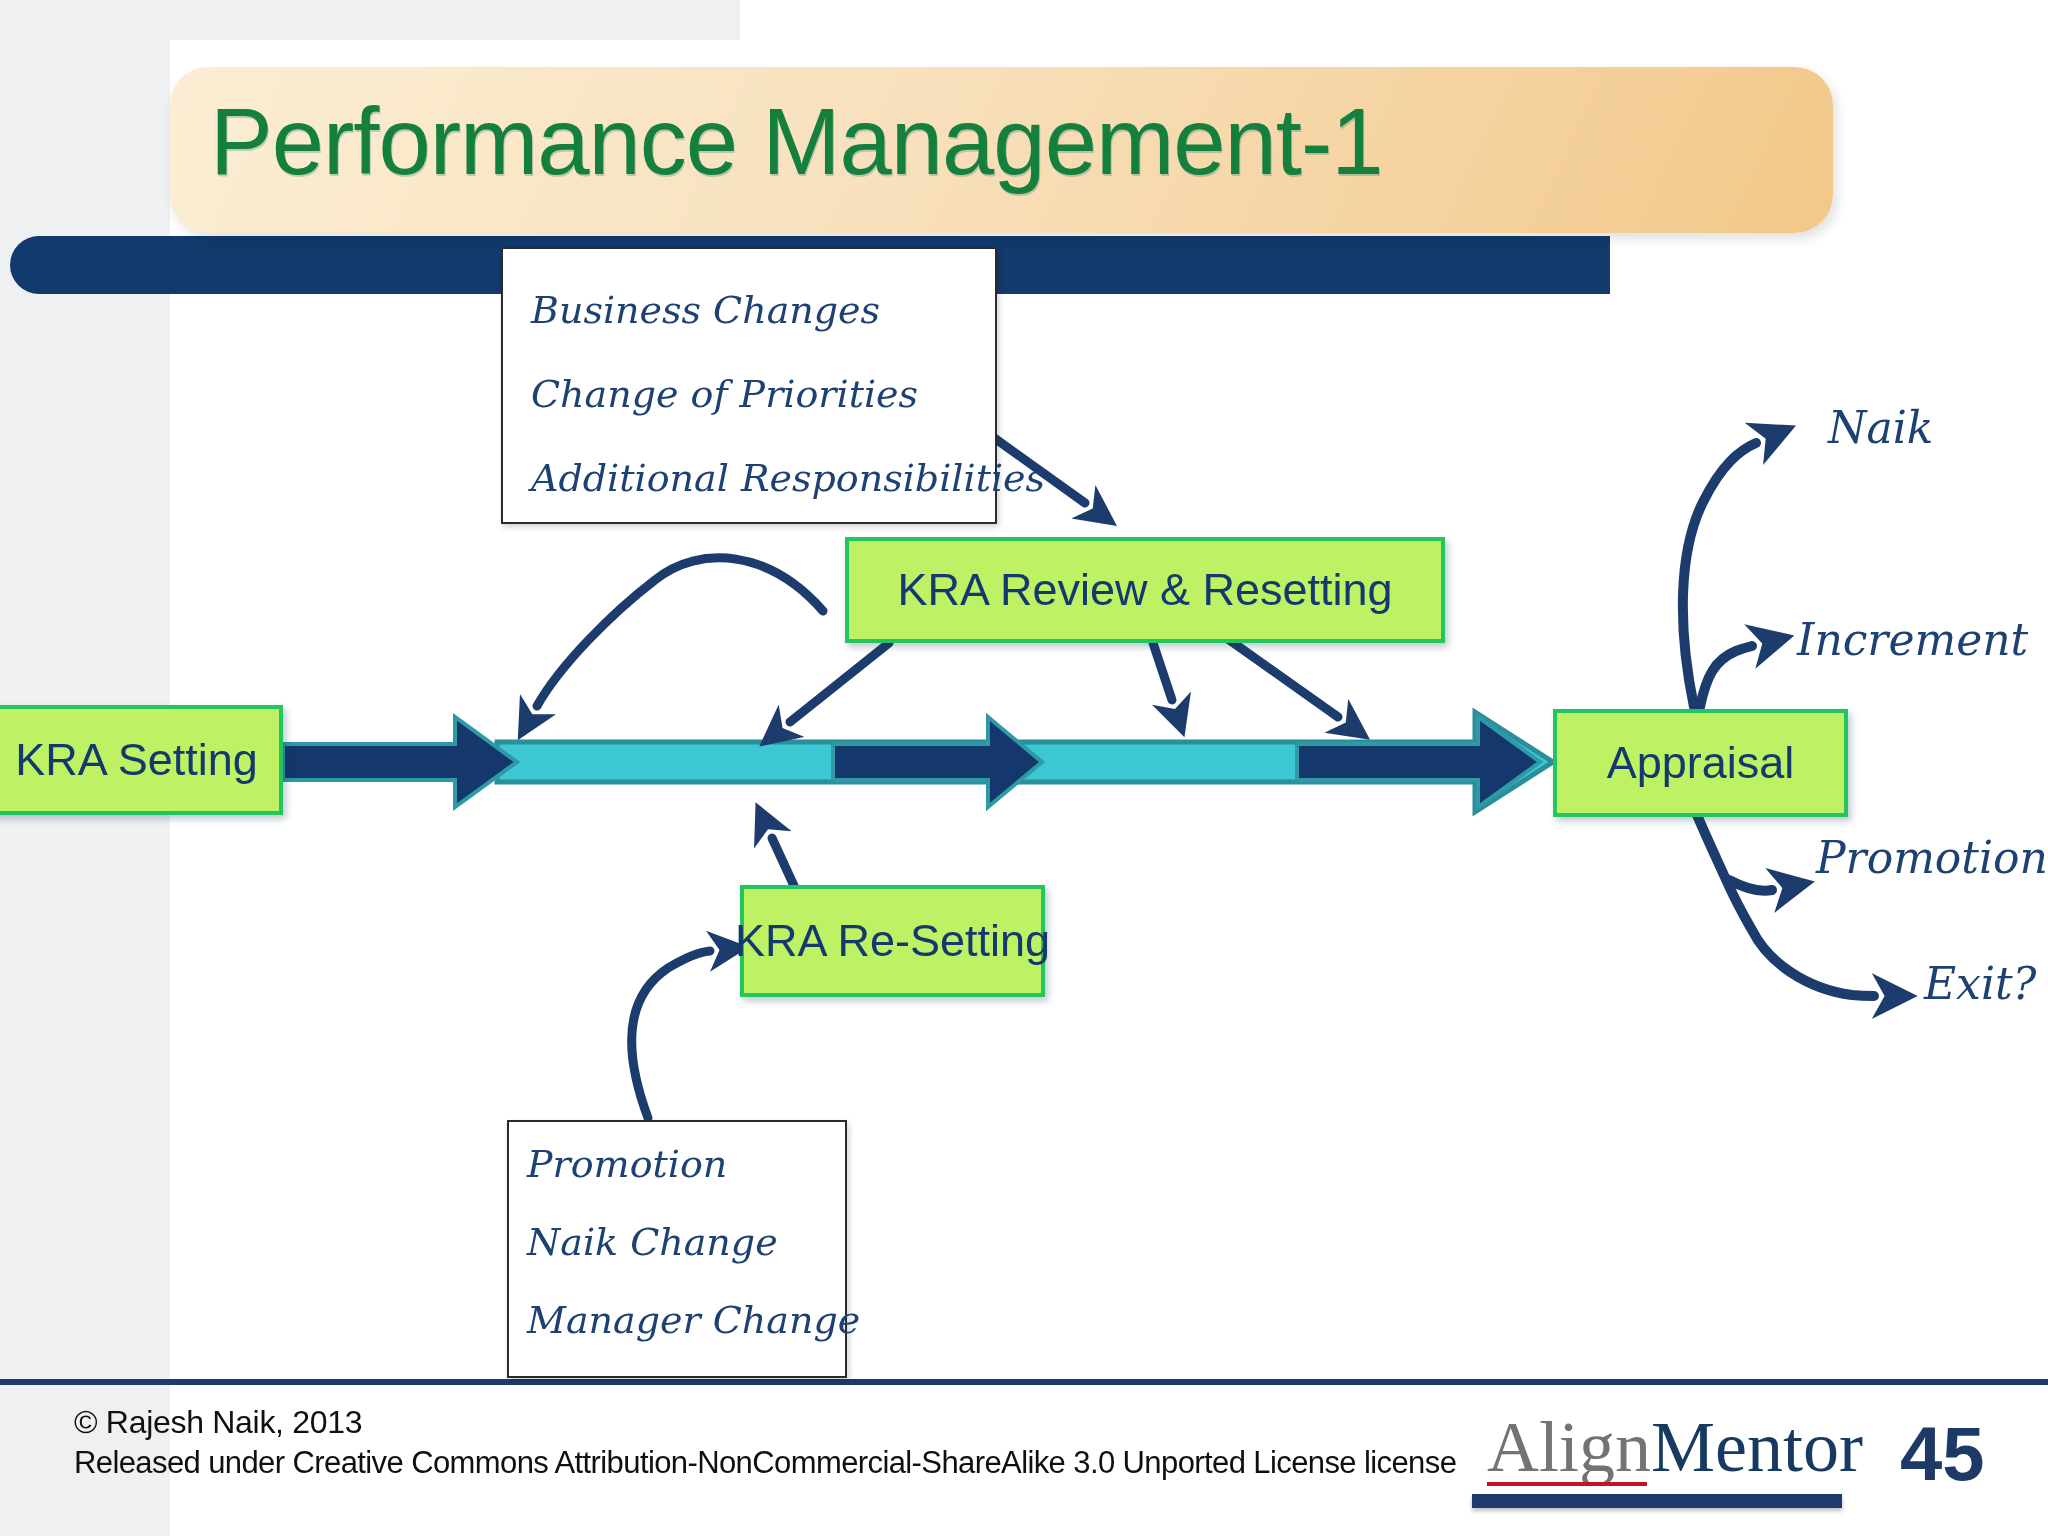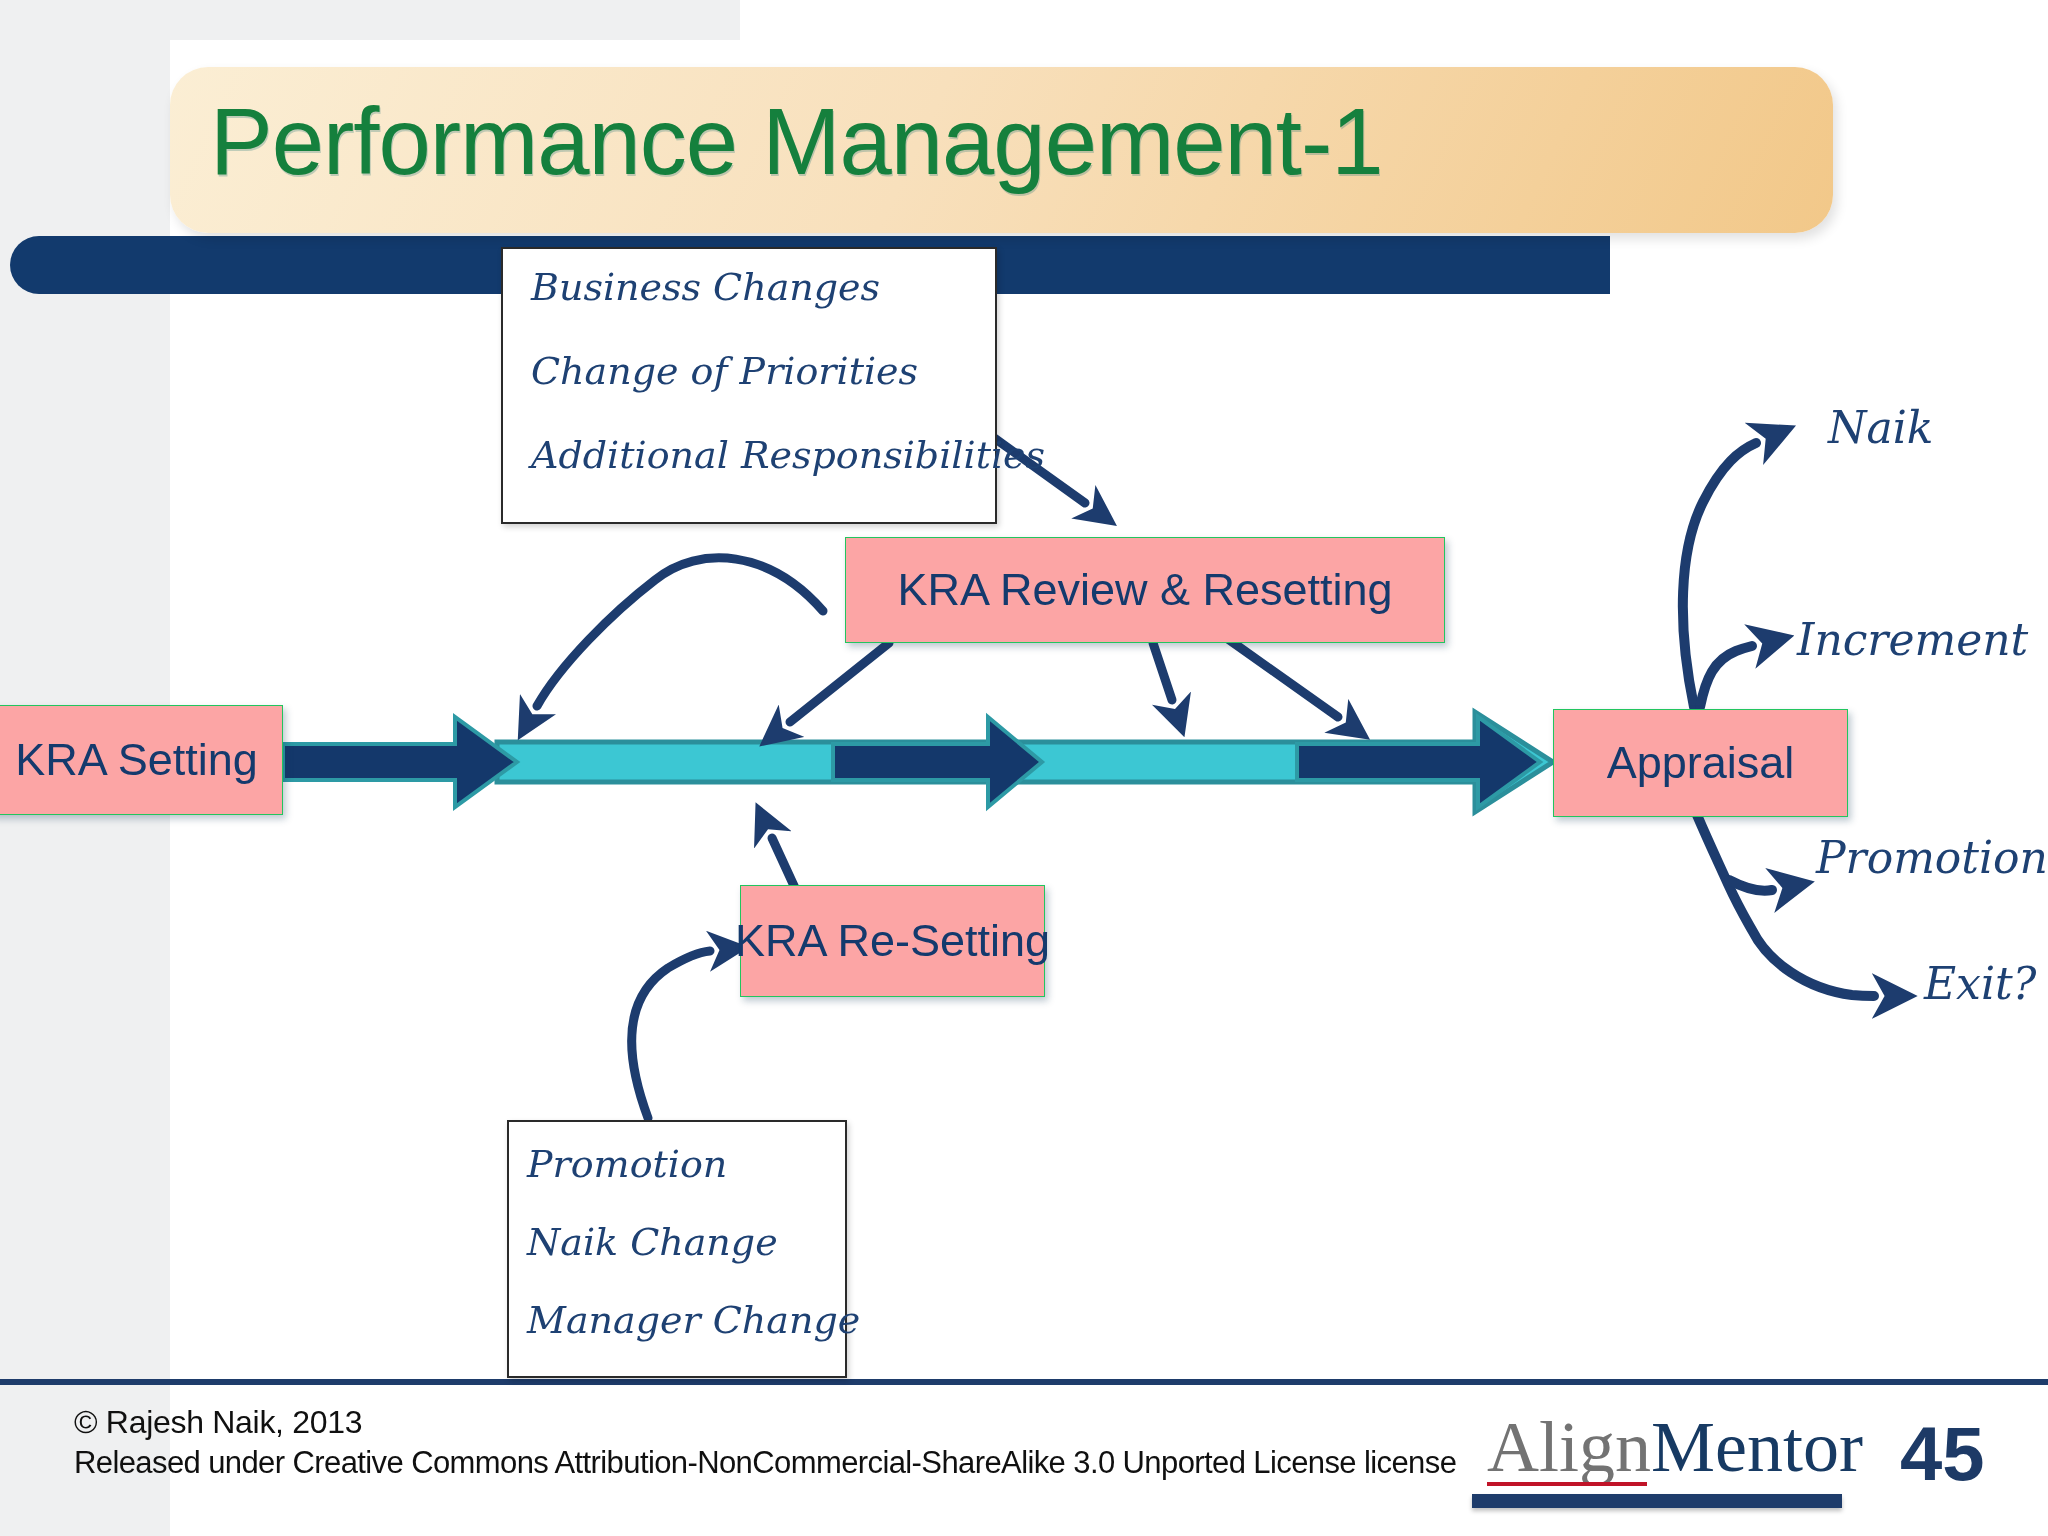--- a/index.html
+++ b/index.html
@@ -18,32 +18,32 @@
     background:linear-gradient(115deg,#fbeed4 0%,#f8dfba 45%,#f2c audiencia 100%);
     background:linear-gradient(115deg,#fbeed4 0%,#f8dfba 45%,#f2c librar89 100%);
     background:linear-gradient(115deg,#fbeed4 0%,#f8e0bc 45%,#f2c889 100%);
     box-shadow:4px 6px 12px rgba(0,0,0,.12);z-index:2;}
   #title-text{left:210px;top:88px;width:1580px;height:130px;z-index:3;
     font-size:94px;font-weight:normal;color:#15803d;letter-spacing:-1px;
     text-shadow:1px 2px 0 rgba(15,108,111,.25);white-space:nowrap;}
   
   #diagram-svg{left:0;top:0;width:2048px;height:1536px;z-index:3;}
   
-  .gbox{background:#fca5a5;border:1px solid #22c55e;z-index:4;
+  .gbox{background:#bef264;border:4px solid #22c55e;z-index:4;
     display:flex;align-items:center;justify-content:center;
     box-shadow:3px 4px 7px rgba(20,60,90,.28);box-sizing:border-box;}
   .gbox .lbl{font-size:45px;color:#143a6d;white-space:nowrap;}
   #box-kra-setting{left:-10px;top:705px;width:293px;height:110px;}
   #box-kra-review{left:845px;top:537px;width:600px;height:106px;}
   #box-kra-resetting{left:740px;top:885px;width:305px;height:112px;}
   #box-appraisal{left:1553px;top:709px;width:295px;height:108px;}
   
   .wbox{background:#ffffff;border:2px solid #2a2a2a;z-index:4;box-sizing:border-box;
     display:flex;flex-direction:column;box-shadow:2px 3px 6px rgba(0,0,0,.18);}
-  #note-top{left:501px;top:247px;width:496px;height:277px;padding:14px 0 0 28px;row-gap:36px;}
+  #note-top{left:501px;top:247px;width:496px;height:277px;padding:37px 0 0 28px;row-gap:36px;}
   #note-bottom{left:507px;top:1120px;width:340px;height:258px;padding:18px 0 0 18px;row-gap:30px;}
   .script{font-family:"DejaVu Serif",serif;font-style:italic;color:#1e4173;
     font-size:38px;line-height:48px;white-space:nowrap;}
   
   .outcome{z-index:5;font-family:"DejaVu Serif",serif;font-style:italic;
     color:#1e4173;font-size:44px;white-space:nowrap;}
   #lbl-bonus{left:1828px;top:402px;}
   #lbl-increment{left:1797px;top:614px;}
   #lbl-promotion{left:1816px;top:832px;}
   #lbl-exit{left:1924px;top:958px;}

